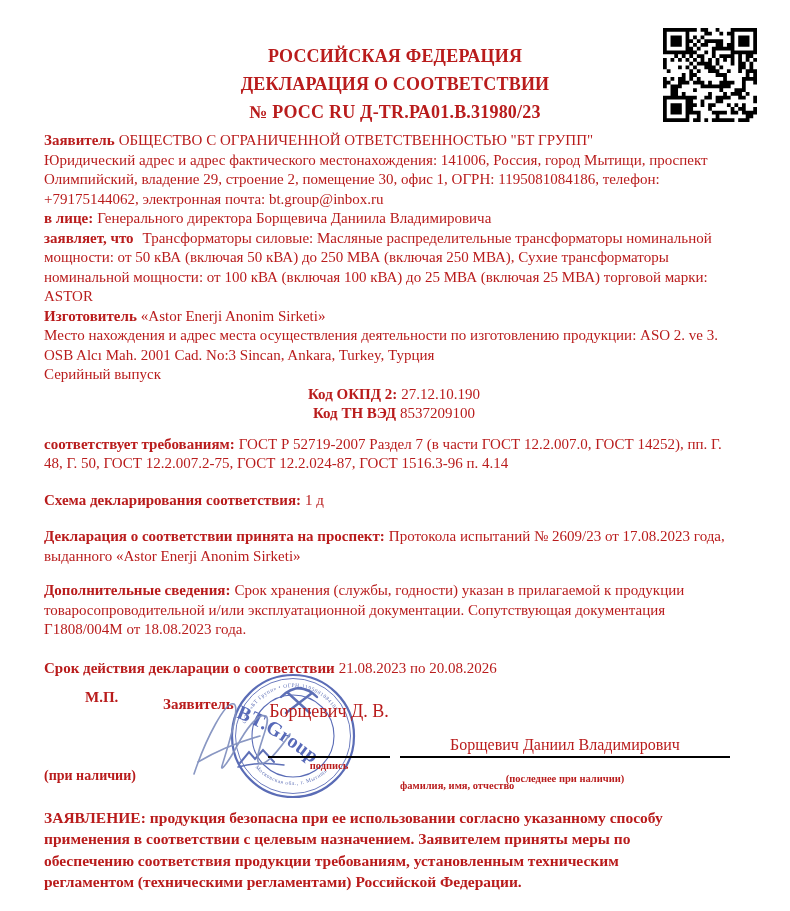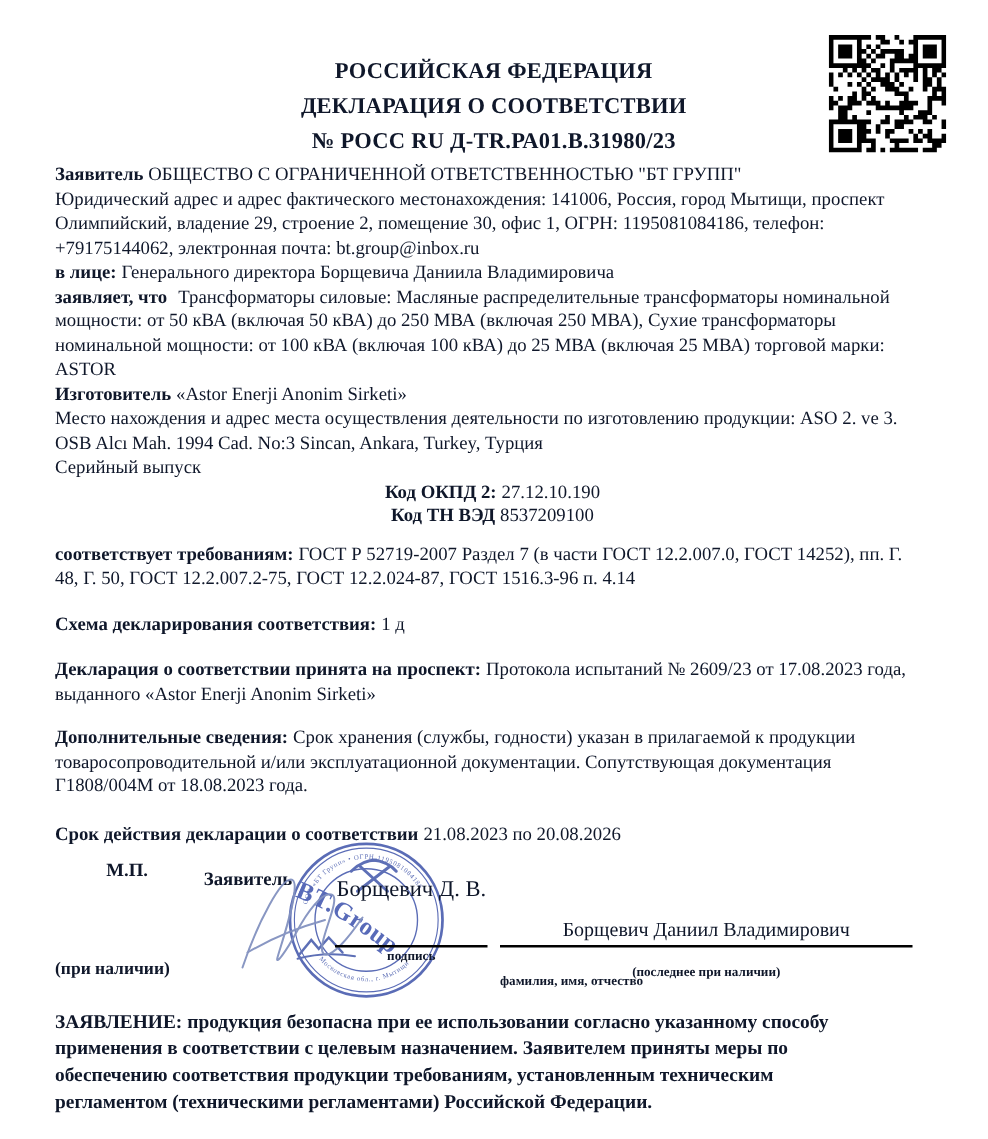--- a/index.html
+++ b/index.html
@@ -1,18 +1,18 @@
 <!DOCTYPE html>
 <html lang="ru"><head>
 <meta charset="utf-8">
 <style>
   html,body{margin:0;padding:0;background:#fff;}
   .page{
     position:relative;width:790px;height:911px;background:#ffffff;overflow:hidden;
-    font-family:"Liberation Serif","DejaVu Serif",serif;color:#0f172a;
+    font-family:"Liberation Serif","DejaVu Serif",serif;color:#b91c1c;
   }
   
   .doc-header{
     position:absolute;top:42px;left:0;width:100%;text-align:center;
     font-weight:bold;font-size:18px;line-height:28px;letter-spacing:.2px;
   }
   
   .qr{position:absolute;left:663px;top:28px;width:94px;height:94px;}
   
   .body{
@@ -68,21 +68,21 @@
     <p class="para"><b>Заявитель</b><span>ОБЩЕСТВО С ОГРАНИЧЕННОЙ ОТВЕТСТВЕННОСТЬЮ "БТ ГРУПП"</span></p>
 
     <p class="para">Юридический адрес и адрес фактического местонахождения: 141006, Россия, город Мытищи, проспект Олимпийский, владение 29, строение 2, помещение 30, офис 1, ОГРН: 1195081084186, телефон: +79175144062, электронная почта: bt.group@inbox.ru</p>
 
     <p class="para"><b>в лице:</b><span>Генерального директора Борщевича Даниила Владимировича</span></p>
 
     <p class="para"><b class="widegap">заявляет, что</b><span>Трансформаторы силовые: Масляные распределительные трансформаторы номинальной мощности: от 50 кВА (включая 50 кВА) до 250 МВА (включая 250 МВА), Сухие трансформаторы номинальной мощности: от 100 кВА (включая 100 кВА) до 25 МВА (включая 25 МВА) торговой марки: ASTOR</span></p>
 
     <p class="para"><b>Изготовитель</b><span>«Astor Enerji Anonim Sirketi»</span></p>
 
-    <p class="para">Место нахождения и адрес места осуществления деятельности по изготовлению продукции: ASO 2. ve 3. OSB Alcı Mah. 1994 Cad. No:3 Sincan, Ankara, Turkey, Турция</p>
+    <p class="para">Место нахождения и адрес места осуществления деятельности по изготовлению продукции: ASO 2. ve 3. OSB Alcı Mah. 2001 Cad. No:3 Sincan, Ankara, Turkey, Турция</p>
 
     <p class="para">Серийный выпуск</p>
 
     <p class="para center"><b>Код ОКПД 2:</b><span>27.12.10.190</span></p>
 
     <p class="para center"><b>Код ТН ВЭД</b><span>8537209100</span></p>
 
     <p class="para gap-sm"><b>соответствует требованиям:</b><span>ГОСТ Р 52719-2007 Раздел 7 (в части ГОСТ 12.2.007.0, ГОСТ 14252), пп. Г. 48, Г. 50, ГОСТ 12.2.007.2-75, ГОСТ 12.2.024-87, ГОСТ 1516.3-96 п. 4.14</span></p>
 
     <p class="para gap-md"><b>Схема декларирования соответствия:</b><span>1 д</span></p>

